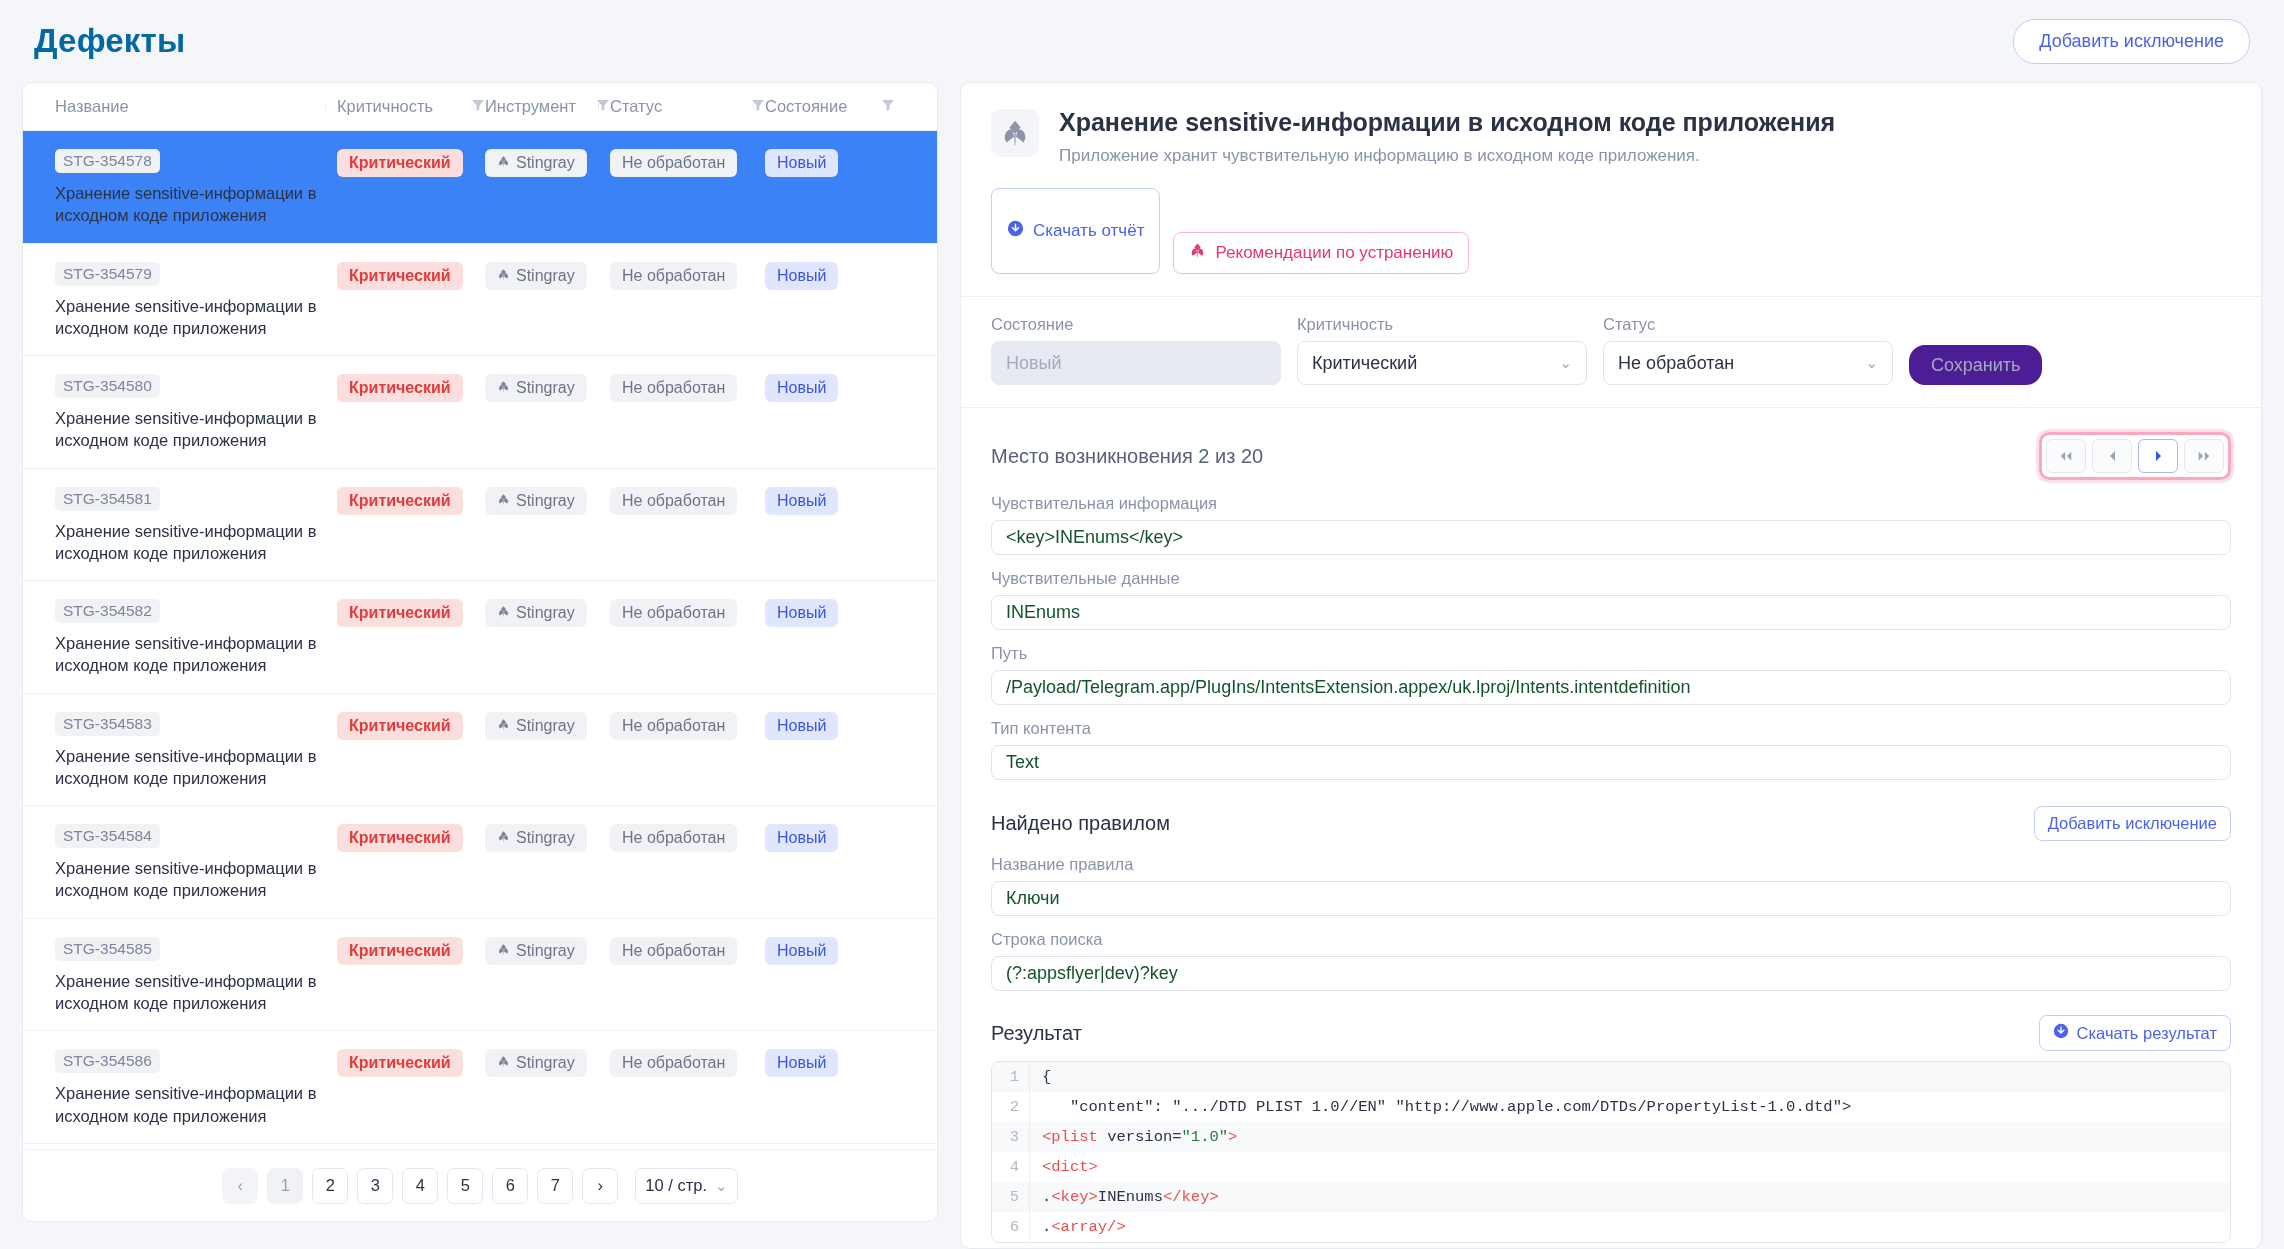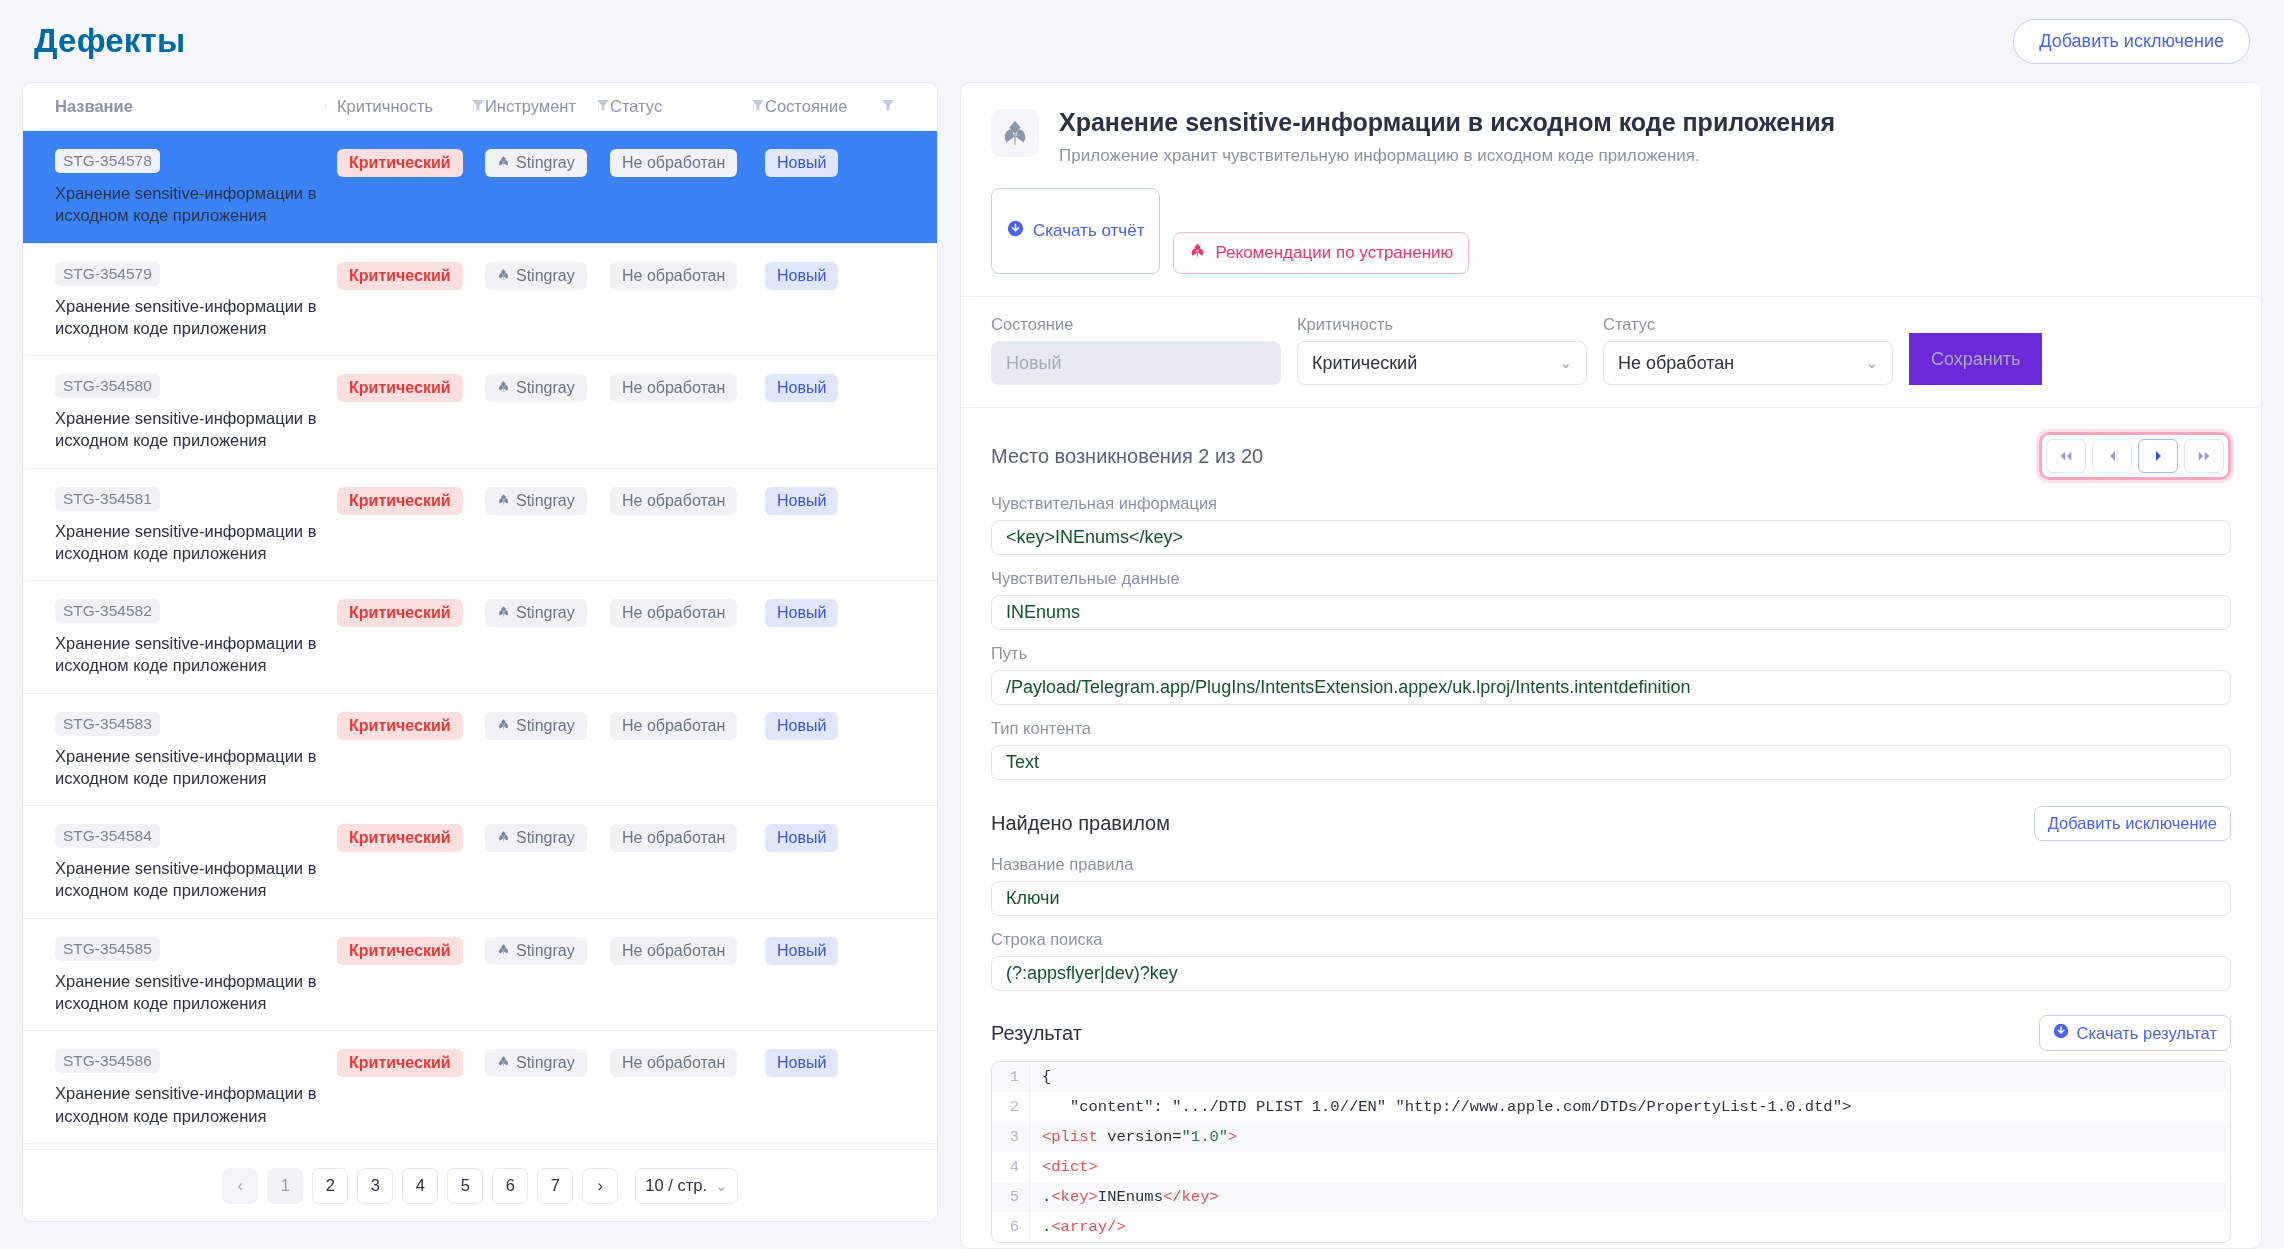--- a/index.html
+++ b/index.html
@@ -31,21 +31,21 @@
   
   .table-card {
     width: 916px; background: #fff; border: 1px solid #e8eaf1;
     border-radius: 10px; display: flex; flex-direction: column; overflow: hidden;
     height: 1140px;
   }
   .thead { display: flex; align-items: center; height: 48px;
            border-bottom: 1px solid #eceef4; padding: 0 14px; flex: none; }
   .th { font-size: 16.5px; color: #8a93a8; display: flex; align-items: center;
         gap: 8px; position: relative; }
-  .th.name { width: 300px; padding-left: 18px; font-weight: bold; }
+  .th.name { width: 300px; padding-left: 18px; }
   .th.crit { width: 148px; }
   .th.tool { width: 125px; }
   .th.stat { width: 155px; }
   .th.state { width: 130px; }
   .th.sep::before {
     content:""; position:absolute; left:-12px; top:6px; bottom:6px;
     width:1px; background:#e6e9f0;
   }
   .th .sp { flex: 1; }
   .funnel { width: 14px; height: 14px; flex: none; }
@@ -115,21 +115,21 @@
   .field { display: flex; flex-direction: column; gap: 7px; }
   .flabel { font-size: 16.5px; color: #8a93a8; }
   .fctl {
     height: 44px; border: 1px solid #e1e4ed; border-radius: 8px; background: #fff;
     display: flex; align-items: center; padding: 0 14px; font-size: 18px; color: #2b3245;
   }
   .fctl.disabled { background: #e7eaf2; border-color: #e7eaf2; color: #a4abbd; }
   .fctl.select { justify-content: space-between; cursor: pointer; }
   .chev { color: #9aa2b4; font-size: 15px; }
   .btn-save {
-    height: 52px; background: #6d28d9; color: #a4abbd; border: none; border-radius: 0;
+    height: 40px; background: #4c1d95; color: #a4abbd; border: none; border-radius: 16px;
     padding: 0 22px; font-size: 18px; font-family: "Liberation Sans", sans-serif;
     cursor: default; white-space: nowrap;
   }
 
   .section-bar { display:flex; align-items:center; justify-content:space-between;
                  margin-top: 24px; }
   .section-title { font-size: 20px; color: #2b3245; font-weight: 500; }
   .section-title.muted { color:#57617a; }
 
   .nav-highlight {

